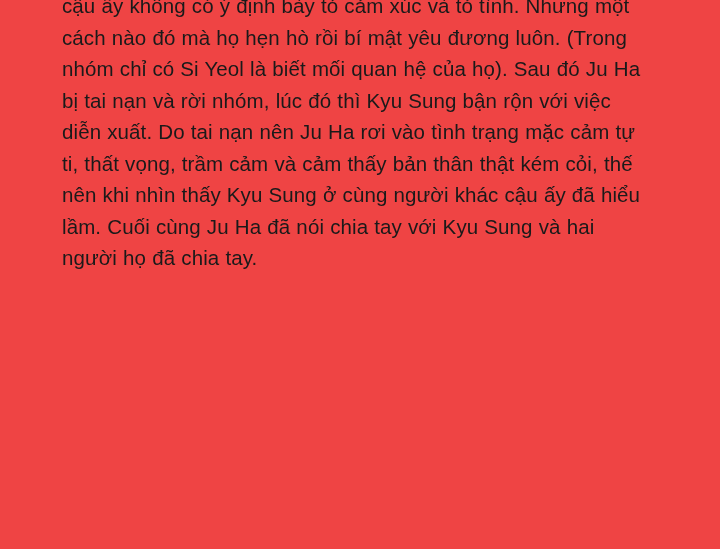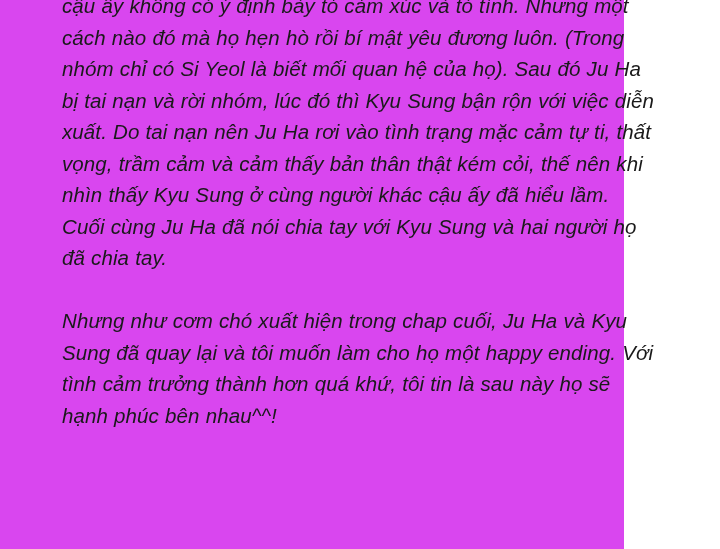--- a/index.html
+++ b/index.html
@@ -8,24 +8,23 @@
     background: #ffffff;
   }
   body {
     width: 720px;
     height: 549px;
     overflow: hidden;
     font-family: "Liberation Sans", sans-serif;
   }
   .page {
     position: relative;
-    width: 624px;
+    width: 720px;
     height: 549px;
-    background: #d946ef;
-    font-style: italic;
+    background: #ef4444;
   }
   .text-column {
     position: absolute;
     left: 62px;
     top: -10px;
     width: 592px;
   }
   .para {
     margin: 0;
     font-size: 20.5px;
@@ -41,15 +40,14 @@
   .para + .para {
     margin-top: 31.5px;
   }
 </style>
 </head>
 <body>
 
 <div class="page">
   <div class="text-column">
     <p class="para clipped">cậu ấy không có ý định bày tỏ cảm xúc và tỏ tình. Nhưng một cách nào đó mà họ hẹn hò rồi bí mật yêu đương luôn. (Trong nhóm chỉ có Si Yeol là biết mối quan hệ của họ). Sau đó Ju Ha bị tai nạn và rời nhóm, lúc đó thì Kyu Sung bận rộn với việc diễn xuất. Do tai nạn nên Ju Ha rơi vào tình trạng mặc cảm tự ti, thất vọng, trầm cảm và cảm thấy bản thân thật kém cỏi, thế nên khi nhìn thấy Kyu Sung ở cùng người khác cậu ấy đã hiểu lầm. Cuối cùng Ju Ha đã nói chia tay với Kyu Sung và hai người họ đã chia tay.</p>
-    <p class="para">Nhưng như cơm chó xuất hiện trong chap cuối, Ju Ha và Kyu Sung đã quay lại và tôi muốn làm cho họ một happy ending. Với tình cảm trưởng thành hơn quá khứ, tôi tin là sau này họ sẽ hạnh phúc bên nhau^^!</p>
   </div>
 </div>
 
 </body></html>

